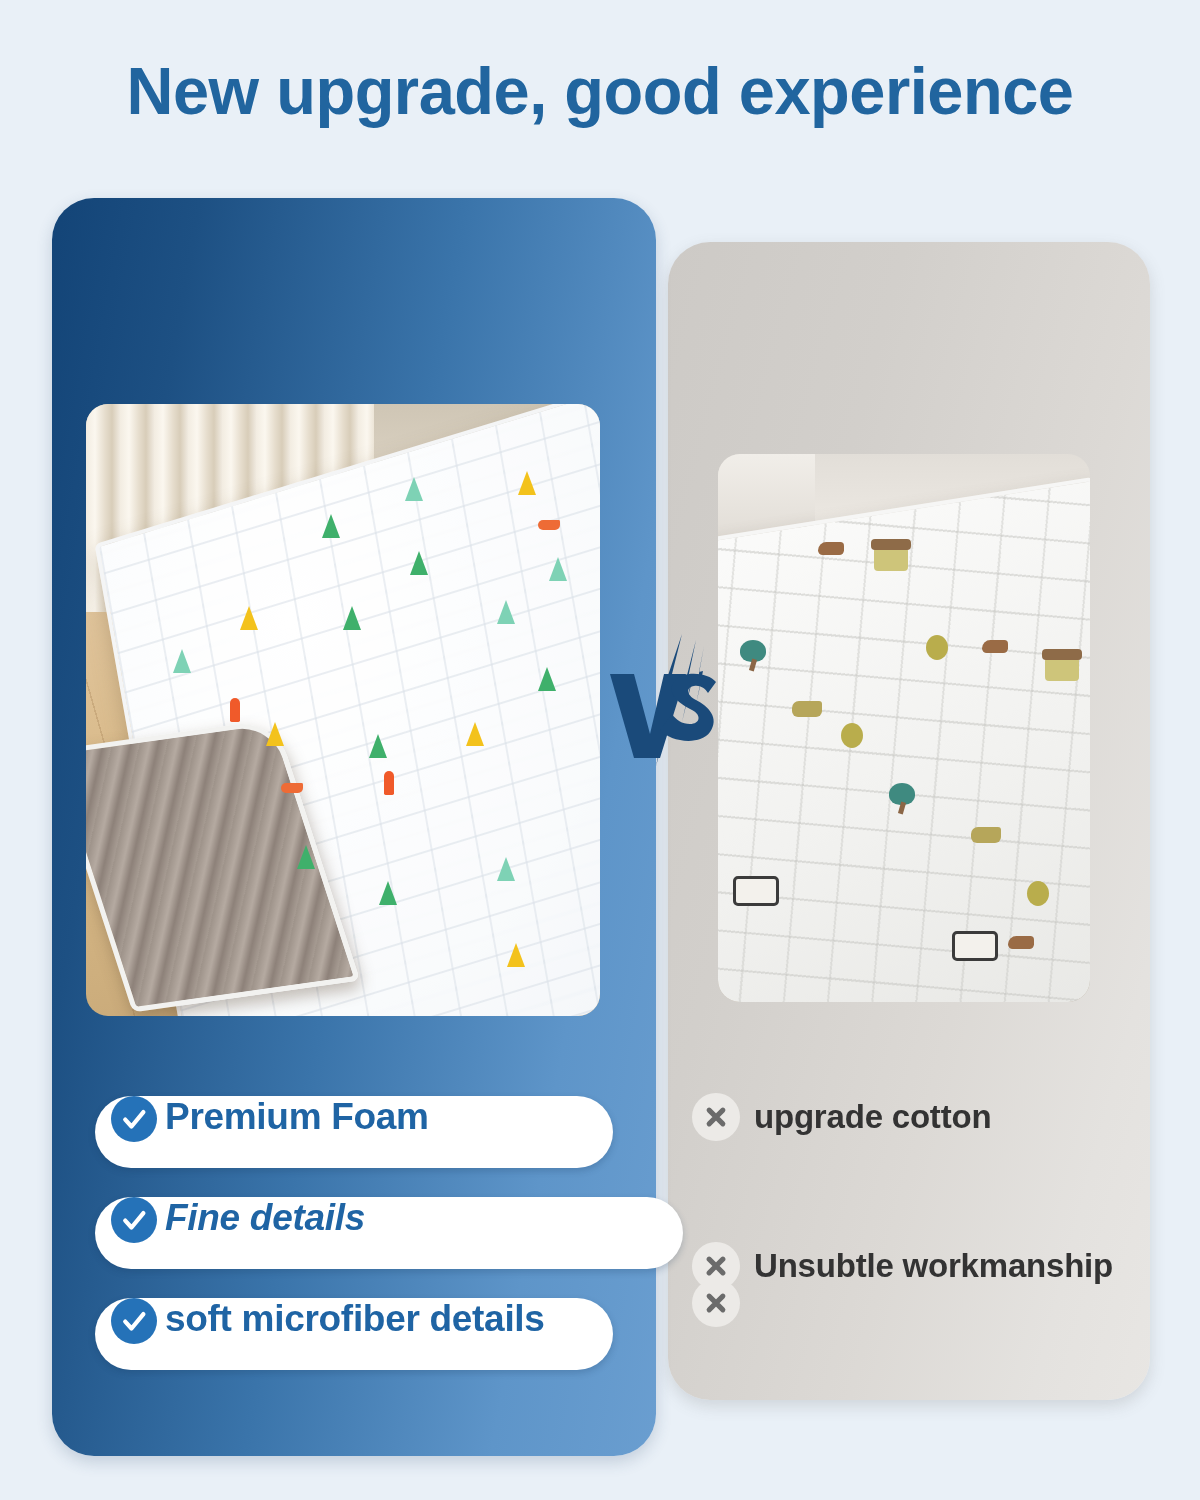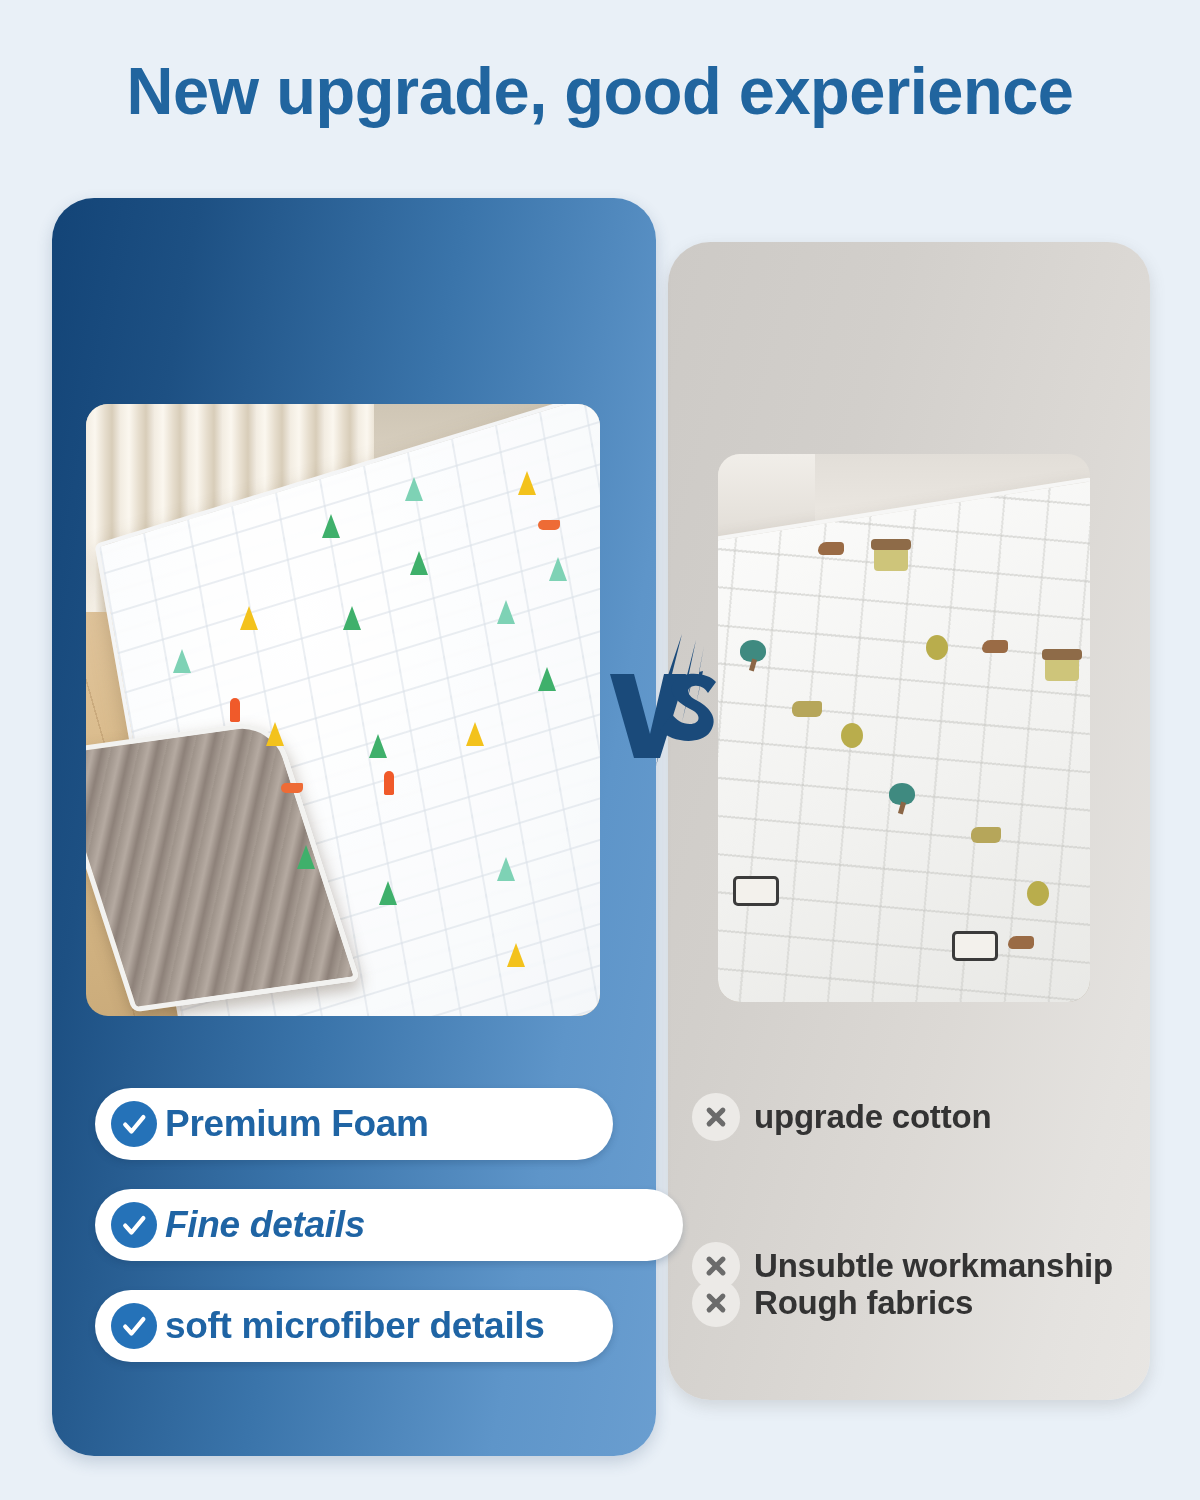--- a/index.html
+++ b/index.html
@@ -276,24 +276,25 @@
   }
 
   
   .pill {
     position: absolute;
     left: 95px;
     height: 72px;
     background: #ffffff;
     border-radius: 36px;
     display: flex;
-    align-items: center;
+    align-items: flex-start;
     padding-left: 16px;
     box-shadow: 0 3px 7px rgba(20,50,85,0.22);
     z-index: 6;
+    margin-top: 8px;
   }
   .pill-1 { top: 1088px; width: 518px; }
   .pill-2 { top: 1189px; width: 588px; font-style: italic; }
   .pill-3 { top: 1290px; width: 518px; }
 
   .check-circle {
     flex: 0 0 auto;
     width: 46px; height: 46px;
     border-radius: 50%;
     background: #2572b8;
@@ -476,14 +477,13 @@
   </span>
   <span class="con-label">Unsubtle workmanship</span>
 </div>
 
 <div class="con-row con-3">
   <span class="x-circle">
     <svg viewBox="0 0 24 24" width="30" height="30">
       <path d="M6.5 6.5 L17.5 17.5 M17.5 6.5 L6.5 17.5" stroke="#6b6b6b" stroke-width="4" stroke-linecap="round"></path>
     </svg>
   </span>
-  <span class="con-label">Rough fabrics</span>
 </div>
 
 </body></html>

